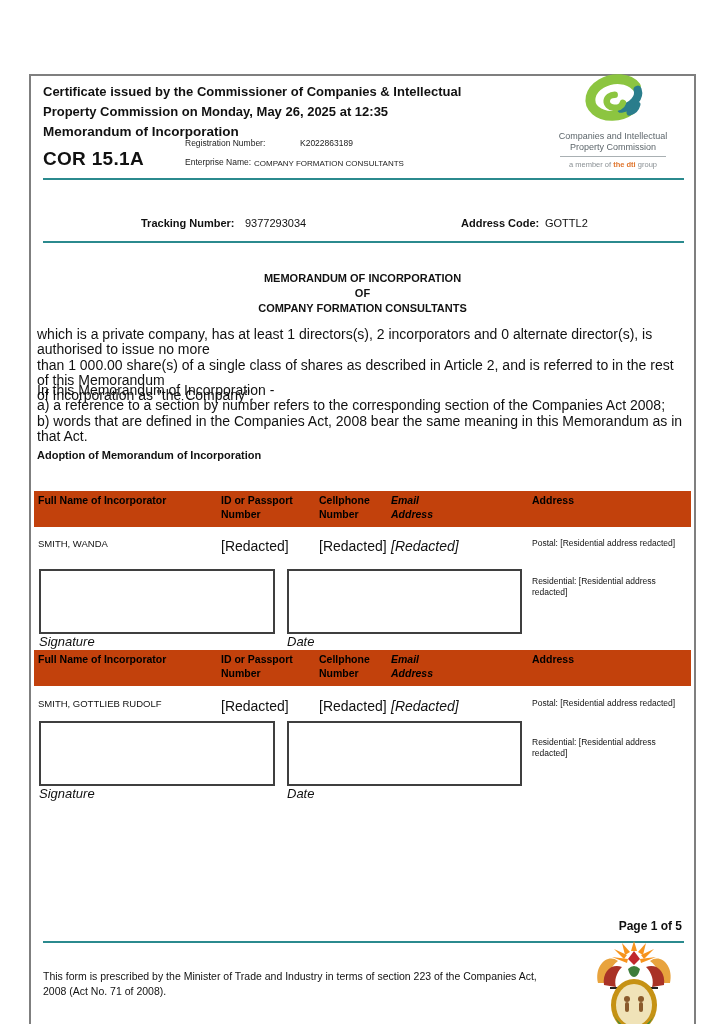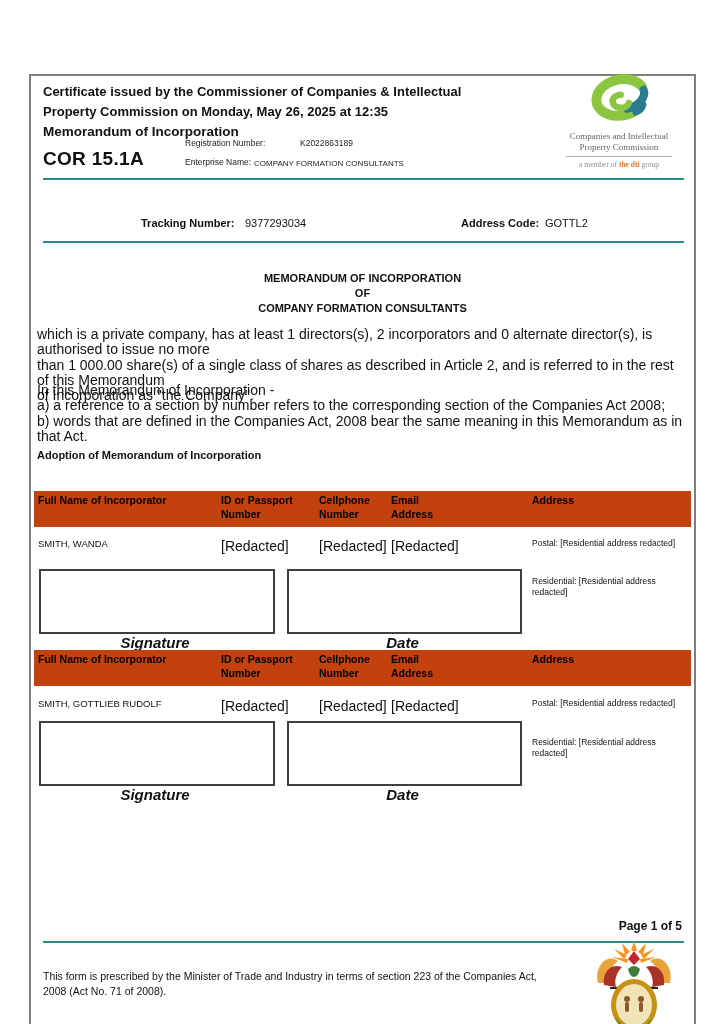--- a/index.html
+++ b/index.html
@@ -21,21 +21,21 @@
   .doc-title{left:12px;top:48px;font-size:13.5px;font-weight:bold;}
   .form-code{left:12px;top:72px;font-size:19px;font-weight:bold;letter-spacing:.3px;}
   .meta-label{font-size:8.5px;color:#222;padding-left:24px;}
   .meta-value{font-size:8.5px;color:#222;}
   .reg-label{left:130px;top:62px;}
   .reg-value{left:223px;top:62px;padding-left:46px;}
   .ent-label{left:130px;top:81px;}
   .ent-value{left:223px;top:83px;font-size:8px;}
 
   
-  .logo-box{right:6px;top:-6px;width:138px;text-align:center;font-family:Liberation Serif, serif;}
+  .logo-box{right:12px;top:-6px;width:138px;text-align:center;}
   .logo-org{font-size:9px;line-height:10.5px;color:#5d666b;margin-top:1px;white-space:pre-line;}
   .logo-div{height:1px;background:#a9b0b3;margin:4px 16px 3px 16px;}
   .logo-member{font-size:7.5px;color:#8a9094;}
   .logo-member .dti{color:#e0762e;font-weight:bold;}
 
   
   .tracking-row{left:0;top:141px;width:100%;height:16px;font-size:11px;}
   .tr-lab1{left:110px;font-weight:bold;}
   .tr-val1{left:214px;}
   .tr-lab2{left:430px;font-weight:bold;}
@@ -50,31 +50,31 @@
   .adopt-head{left:6px;top:373px;font-size:11px;font-weight:bold;}
   .adopt-text{left:6px;top:388px;width:650px;}
 
   
   .band{left:3px;width:657px;height:36px;background:#c2410c;}
   .cell{position:absolute;top:3px;}
   .hcell{font-size:10.5px;font-weight:bold;line-height:13.5px;white-space:pre-line;color:#000;}
   .c1{left:4px;width:178px;}
   .c2{left:187px;width:92px;}
   .c3{left:285px;width:66px;}
-  .c4{left:357px;width:120px;}
+  .c4{left:357px;width:120px;font-style:italic;}
   .c5{left:498px;width:155px;}
   .rowline{left:3px;width:657px;height:14px;}
   .rowline .cell{top:0;}
   .rcell{font-size:14px;}
   .rcell.name{font-size:9.5px;}
   .rcell.addr{font-size:8.5px;}
   .res-text{font-size:8.5px;line-height:11px;width:142px;}
   .sig-box{width:232px;height:61px;border:2px solid #3f3f3f;background:#fff;}
   .date-box{width:231px;height:61px;border:2px solid #3f3f3f;background:#fff;}
-  .box-label{font-size:15px;font-weight:bold;font-style:italic;text-align:center;}
+  .box-label{font-size:13px;font-weight:normal;font-style:italic;}
 
   
   .page-num{right:12px;top:843px;font-size:12px;font-weight:bold;}
   .footer-note{left:12px;top:893px;width:500px;font-size:10.5px;line-height:15px;white-space:pre-line;}
   .coat-box{right:10px;top:863px;width:100px;height:102px;}
 </style>
 </head>
 <body>
 
 <div class="page">

